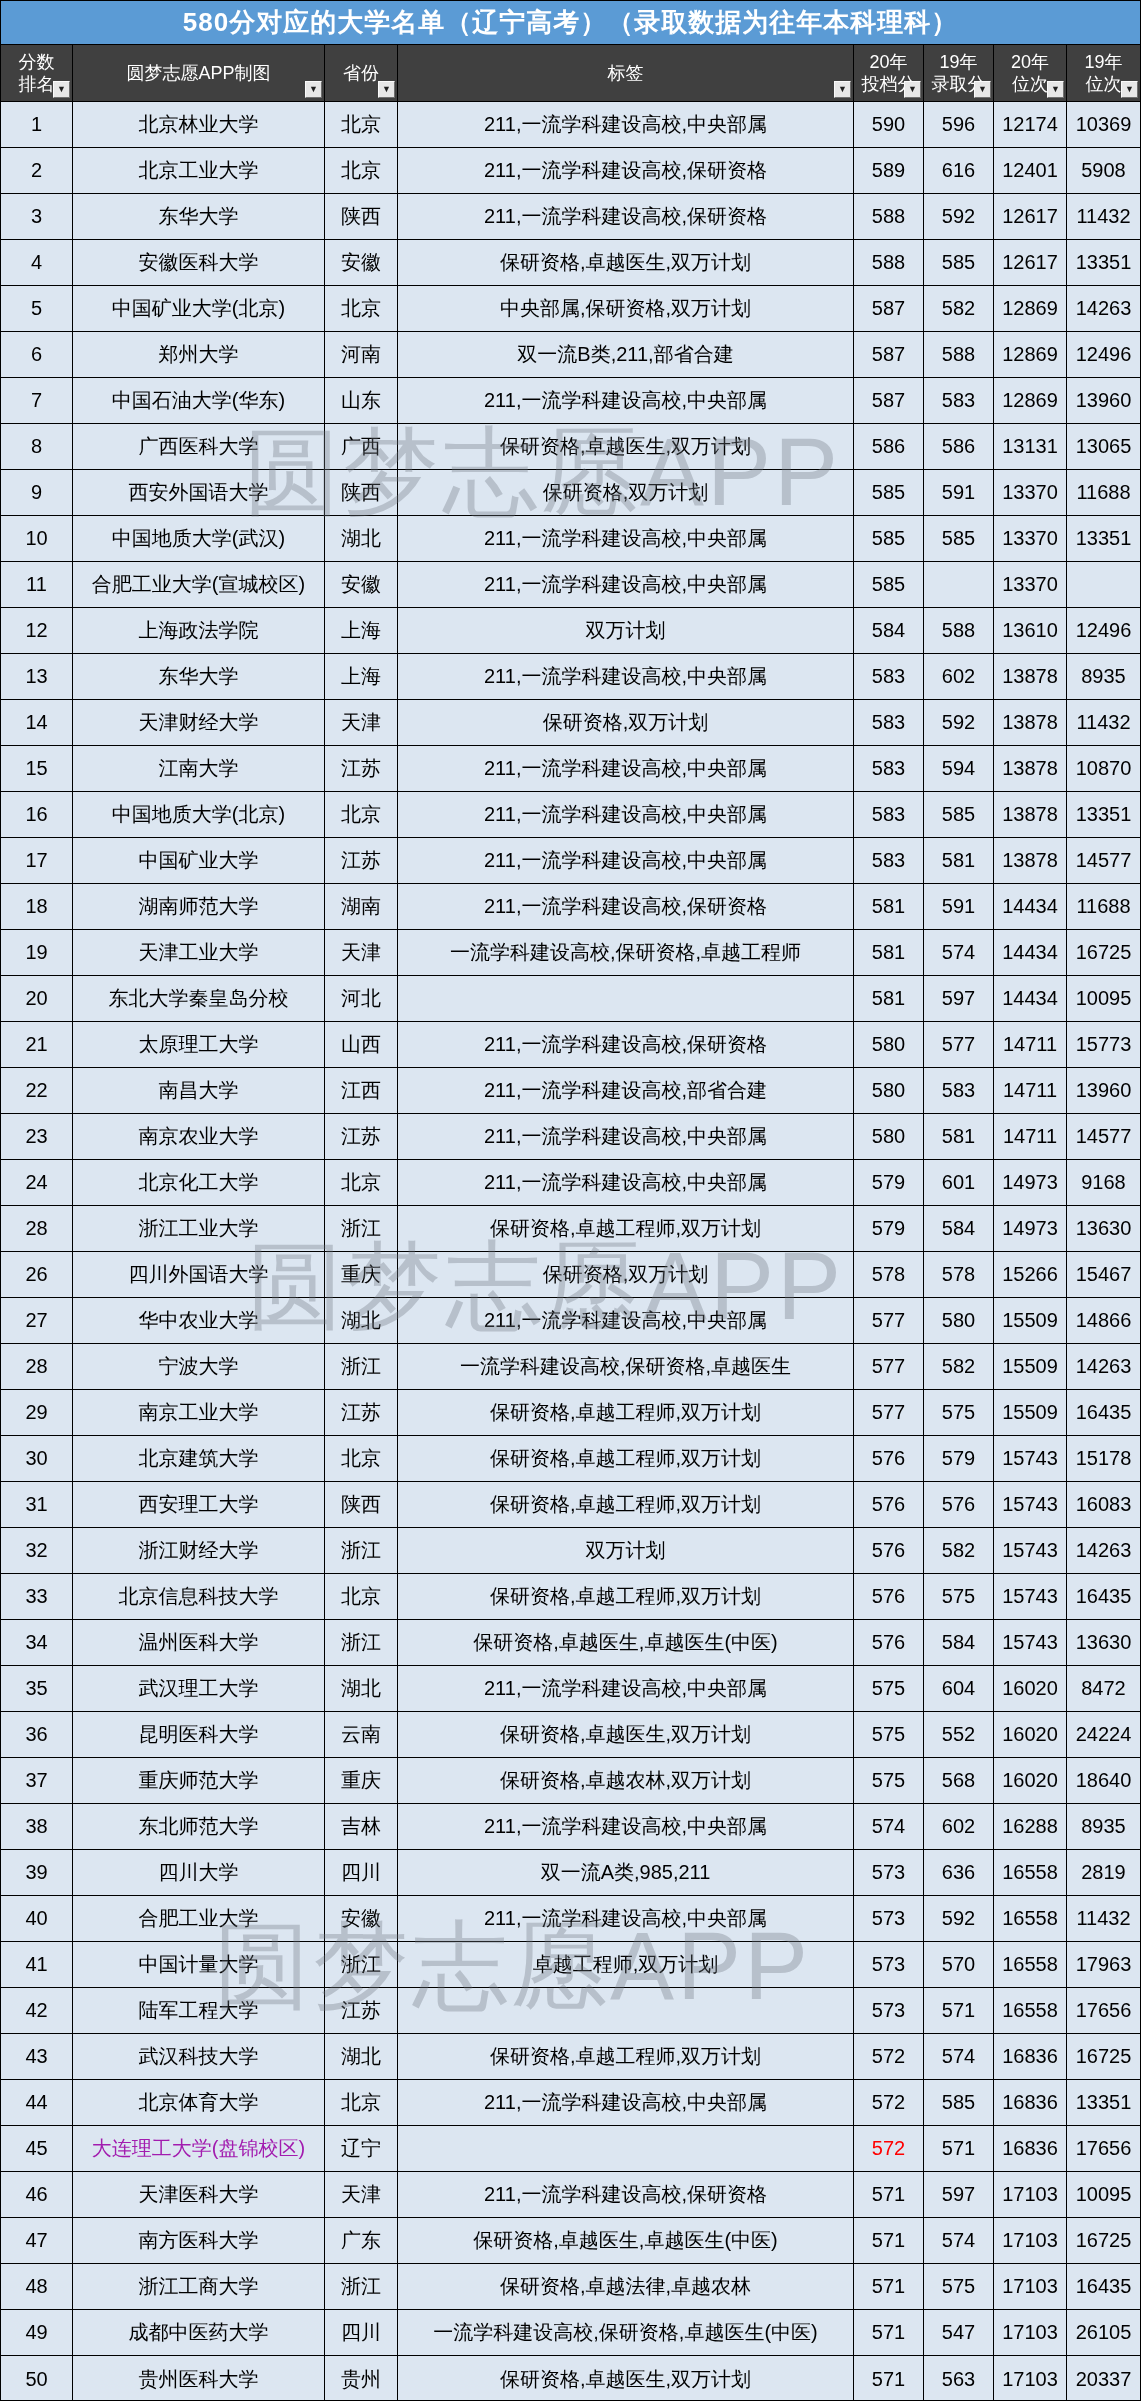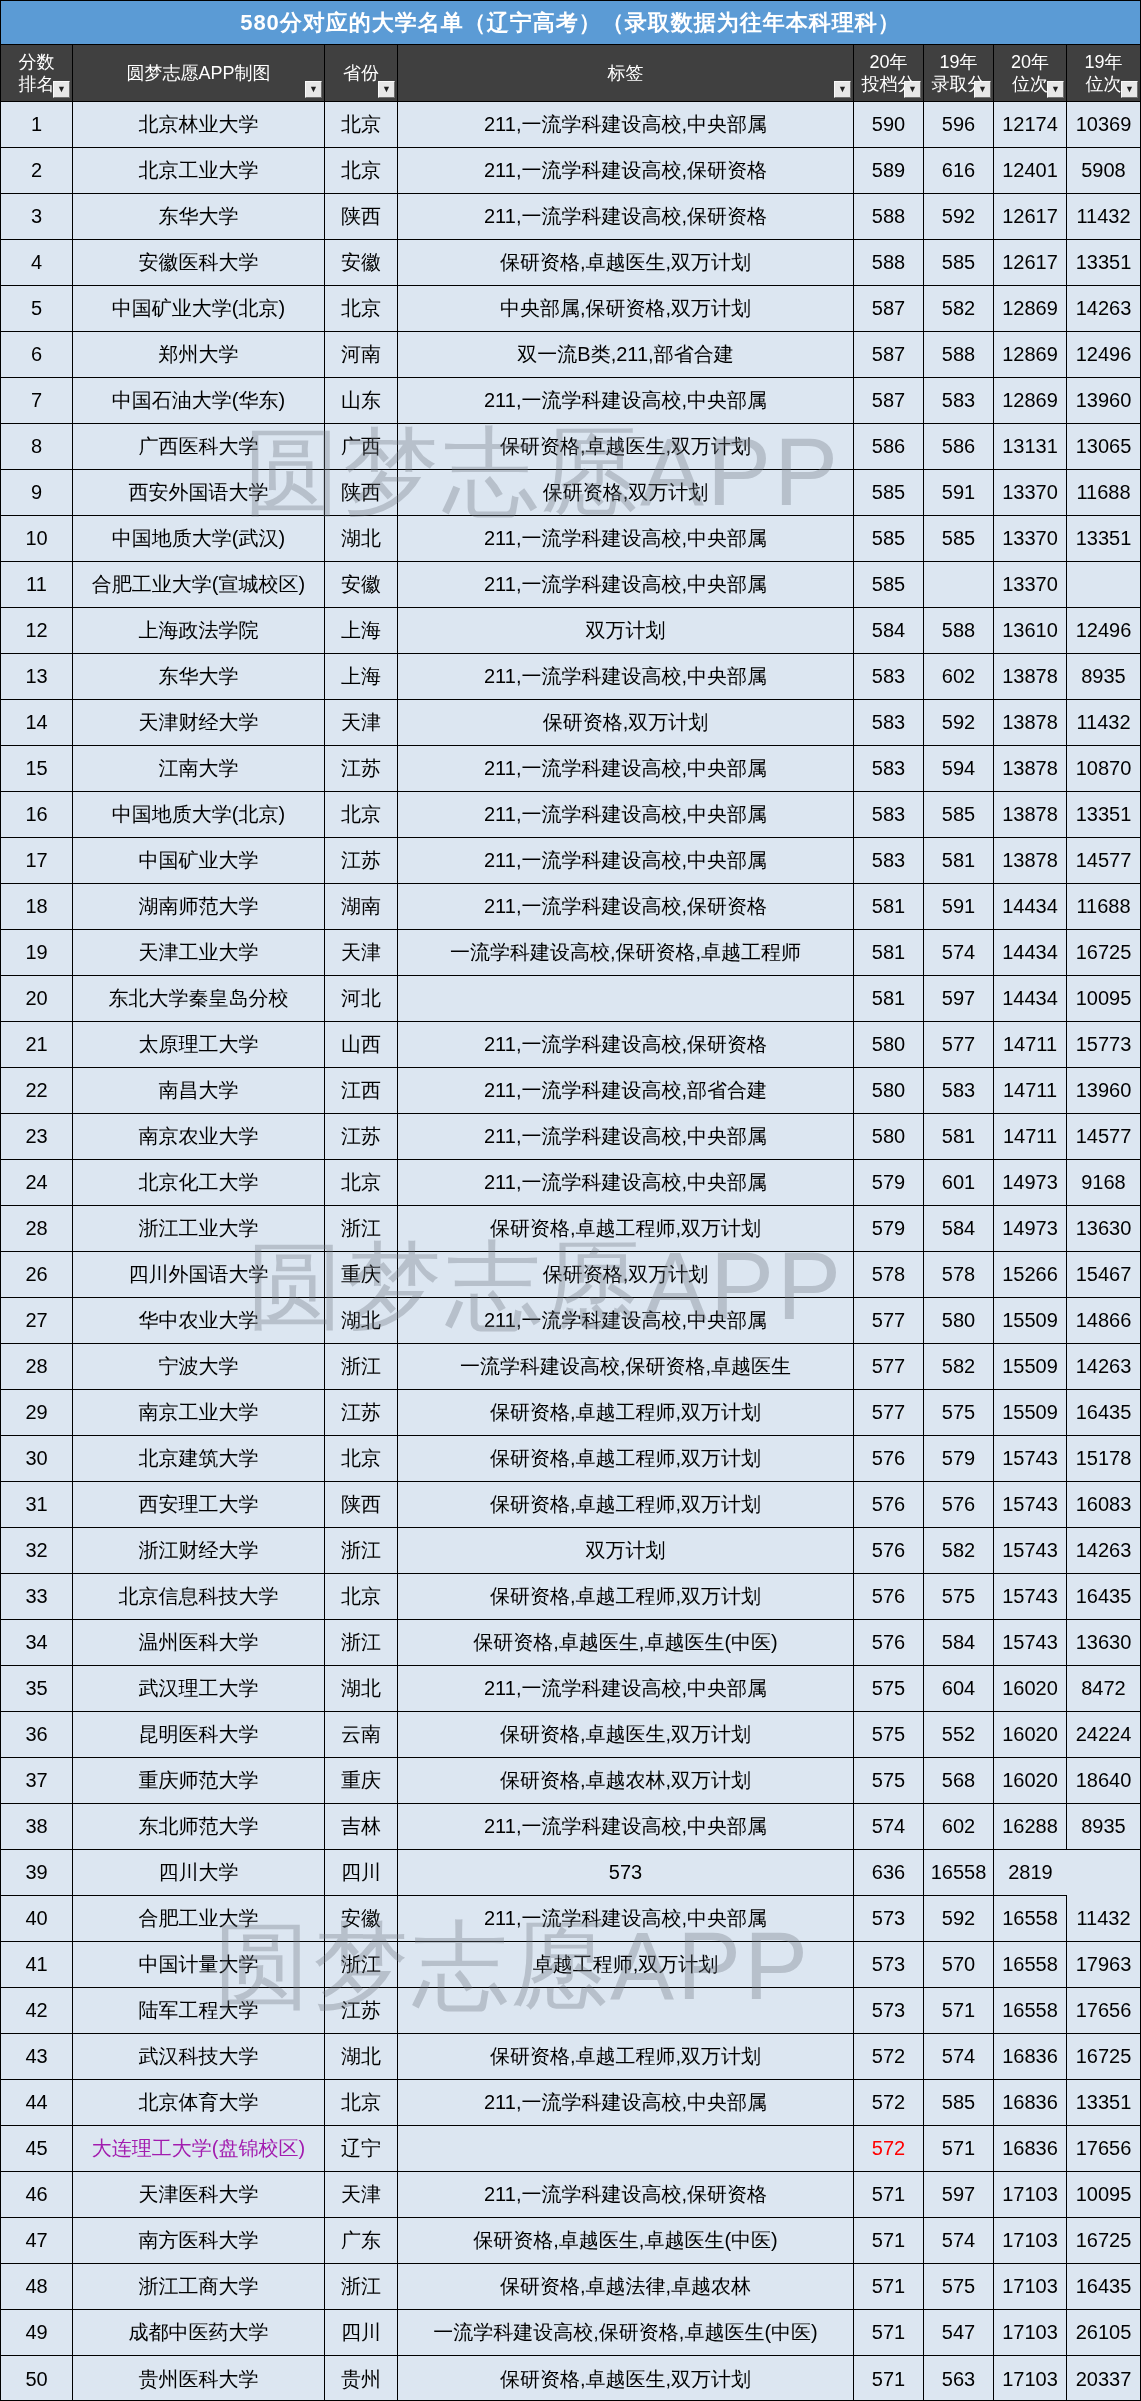--- a/index.html
+++ b/index.html
@@ -9,21 +9,21 @@
     -webkit-font-smoothing:antialiased;
   }
   .sheet{
     position:absolute;left:0;top:0;width:1141px;height:2401px;
     box-sizing:border-box;border:1px solid #000;background:#dce6f1;overflow:hidden;
   }
   
   .title-bar{
     height:43px;background:#5b9bd5;border-bottom:1px solid #000;
     display:flex;align-items:center;justify-content:center;
-    color:#ffffff;font-size:22px;font-weight:bold;letter-spacing:1px;
+    color:#ffffff;font-size:26px;font-weight:bold;letter-spacing:1px;
   }
   
   .thead{
     display:grid;grid-template-columns:72px 252px 73px 456px 70px 70px 73px 73px;
     height:57px;background:#404040;
   }
   .hcell{
     position:relative;box-sizing:border-box;
     border-right:1px solid #000;border-bottom:1px solid #000;
     display:flex;align-items:center;justify-content:center;
@@ -487,20 +487,21 @@
         <div class="cell">211,一流学科建设高校,中央部属</div>
         <div class="cell">574</div>
         <div class="cell">602</div>
         <div class="cell">16288</div>
         <div class="cell">8935</div>
       </div>
       <div class="trow">
         <div class="cell">39</div>
         <div class="cell">四川大学</div>
         <div class="cell">四川</div>
+        <div class="cell">双一流A类,985,211</div>
         <div class="cell">573</div>
         <div class="cell">636</div>
         <div class="cell">16558</div>
         <div class="cell">2819</div>
       </div>
       <div class="trow">
         <div class="cell">40</div>
         <div class="cell">合肥工业大学</div>
         <div class="cell">安徽</div>
         <div class="cell">211,一流学科建设高校,中央部属</div>

